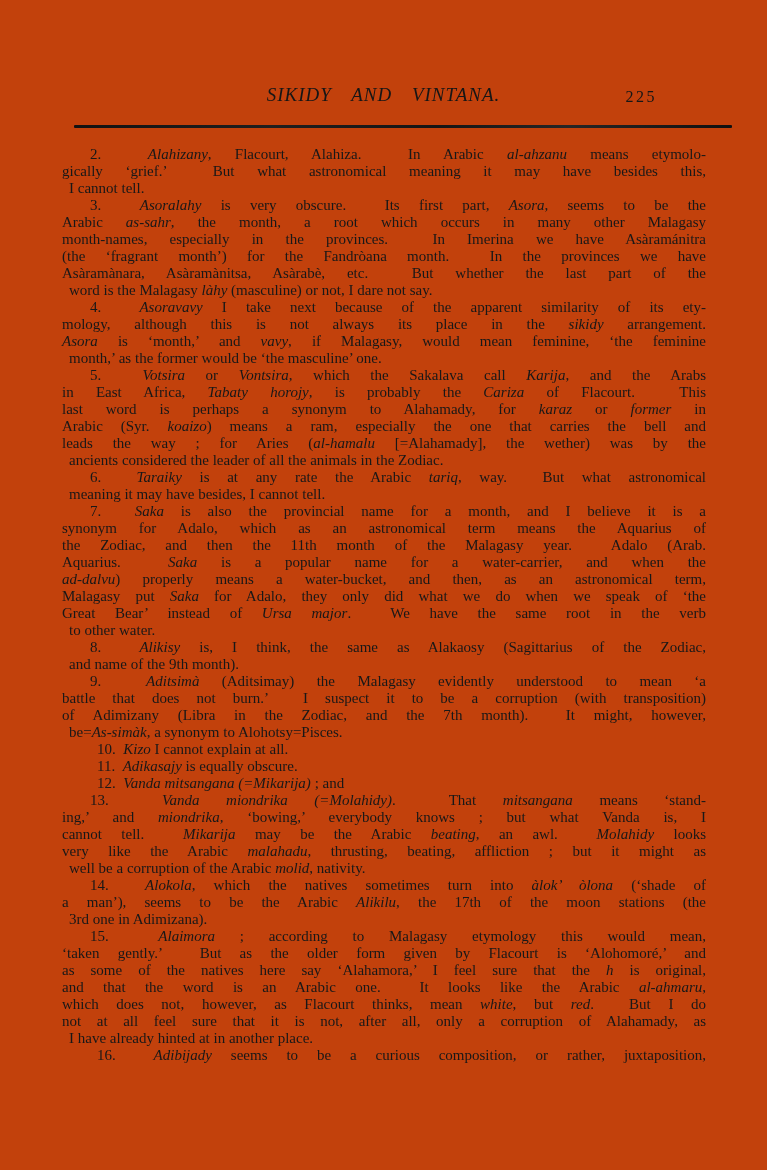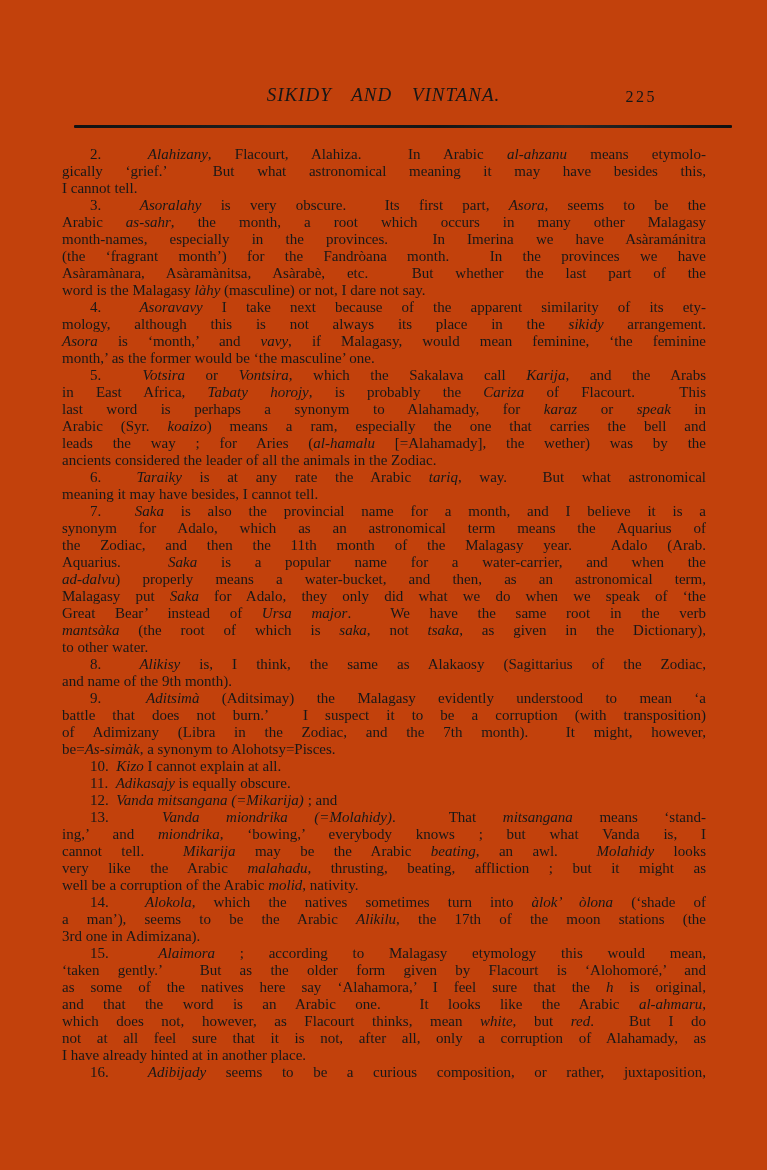--- a/index.html
+++ b/index.html
@@ -54,21 +54,21 @@
     line-height: 17px;
     color: #181818;
   }
   .para { margin: 0; }
   .line {
     text-align: justify;
     text-align-last: justify;
     white-space: normal;
   }
   .para > .line:first-child { text-indent: 28px; }
-  .para > .line:last-child { text-align-last: left; }
+  .para > .line:last-child { text-align-last: left; margin-left: 7px; }
   .para.cont > .line:last-child { text-align-last: justify; }
 </style>
 </head>
 <body>
 
 <div class="page">
   <div class="running-head-title">SIKIDY AND VINTANA.</div>
   <div class="page-number">225</div>
   <div class="head-rule"></div>
   <div class="text-block" id="text-block">
@@ -87,38 +87,37 @@
       </div>
       <div class="para">
         <div class="line">4.&nbsp; <i>Asoravavy</i> I take next because of the apparent similarity of its ety-</div>
         <div class="line">mology, although this is not always its place in the <i>sikidy</i> arrangement.</div>
         <div class="line"><i>Asora</i> is ‘month,’ and <i>vavy</i>, if Malagasy, would mean feminine, ‘the feminine</div>
         <div class="line">month,’ as the former would be ‘the masculine’ one.</div>
       </div>
       <div class="para">
         <div class="line">5.&nbsp; <i>Votsira</i> or <i>Vontsira</i>, which the Sakalava call <i>Karija</i>, and the Arabs</div>
         <div class="line">in East Africa, <i>Tabaty horojy</i>, is probably the <i>Cariza</i> of Flacourt.&nbsp; This</div>
-        <div class="line">last word is perhaps a synonym to Alahamady, for <i>karaz</i> or <i>speak</i> in</div>
+        <div class="line">last word is perhaps a synonym to Alahamady, for <i>karaz</i> or <i>former</i> in</div>
         <div class="line">Arabic (Syr. <i>koaizo</i>) means a ram, especially the one that carries the bell and</div>
         <div class="line">leads the way ; for Aries (<i>al-hamalu</i> [=Alahamady], the wether) was by the</div>
         <div class="line">ancients considered the leader of all the animals in the Zodiac.</div>
       </div>
       <div class="para">
         <div class="line">6.&nbsp; <i>Taraiky</i> is at any rate the Arabic <i>tariq</i>, way.&nbsp; But what astronomical</div>
         <div class="line">meaning it may have besides, I cannot tell.</div>
       </div>
       <div class="para">
         <div class="line">7.&nbsp; <i>Saka</i> is also the provincial name for a month, and I believe it is a</div>
         <div class="line">synonym for Adalo, which as an astronomical term means the Aquarius of</div>
         <div class="line">the Zodiac, and then the 11th month of the Malagasy year.&nbsp; Adalo (Arab.</div>
         <div class="line">Aquarius.&nbsp; <i>Saka</i> is a popular name for a water-carrier, and when the</div>
         <div class="line"><i>ad-dalvu</i>) properly means a water-bucket, and then, as an astronomical term,</div>
         <div class="line">Malagasy put <i>Saka</i> for Adalo, they only did what we do when we speak of ‘the</div>
         <div class="line">Great Bear’ instead of <i>Ursa major</i>.&nbsp; We have the same root in the verb</div>
-        <div class="line"><i>mantsàka</i> (the root of which is <i>saka</i>, not <i>tsaka</i>, as given in the Dictionary),</div>
         <div class="line">to other water.</div>
       </div>
       <div class="para">
         <div class="line">8.&nbsp; <i>Alikisy</i> is, I think, the same as Alakaosy (Sagittarius of the Zodiac,</div>
         <div class="line">and name of the 9th month).</div>
       </div>
       <div class="para">
         <div class="line">9.&nbsp; <i>Aditsimà</i> (Aditsimay) the Malagasy evidently understood to mean ‘a</div>
         <div class="line">battle that does not burn.’&nbsp; I suspect it to be a corruption (with transposition)</div>
         <div class="line">of Adimizany (Libra in the Zodiac, and the 7th month).&nbsp; It might, however,</div>

